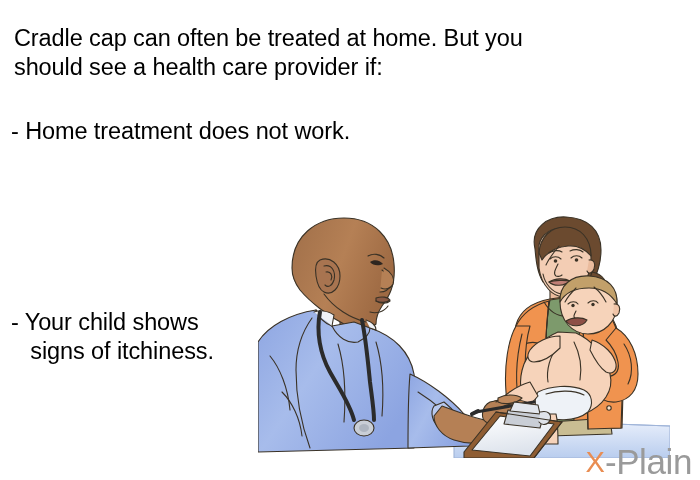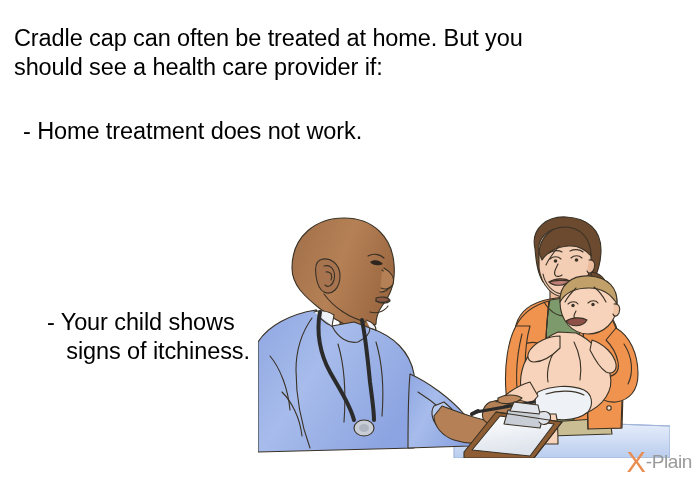--- a/index.html
+++ b/index.html
@@ -28,23 +28,23 @@
   }
   .para {
     position: absolute;
     font-size: 23.5px;
     line-height: 29px;
     letter-spacing: -0.1px;
     white-space: pre;
     color: #000;
   }
   .intro      { left: 14px; top: 24px; }
-  .bullet-1   { left: 11px; top: 117px; margin-left: 12px; }
+  .bullet-1   { left: 11px; top: 117px; }
   .bullet-2   { left: 11px; top: 184px; }
-  .bullet-3   { left: 11px; top: 308px; margin-left: 36px; }
+  .bullet-3   { left: 11px; top: 308px; }
 
   
   .illus {
     position: absolute;
     left: 258px;
     top: 216px;
     width: 412px;
     height: 242px;
     z-index: 10;
   }
@@ -62,21 +62,21 @@
   }
   .logo-x {
     font-size: 29px;
     font-weight: 400;
     color: #e98d52;
     line-height: 1;
     position: relative;
     top: 1px;
   }
   .logo-text {
-    font-size: 19px;
+    font-size: 35px;
     font-weight: 400;
     color: #9a9a9a;
     line-height: 1;
     letter-spacing: -0.4px;
   }
 </style>
 </head>
 <body>
 
 <div id="page">

